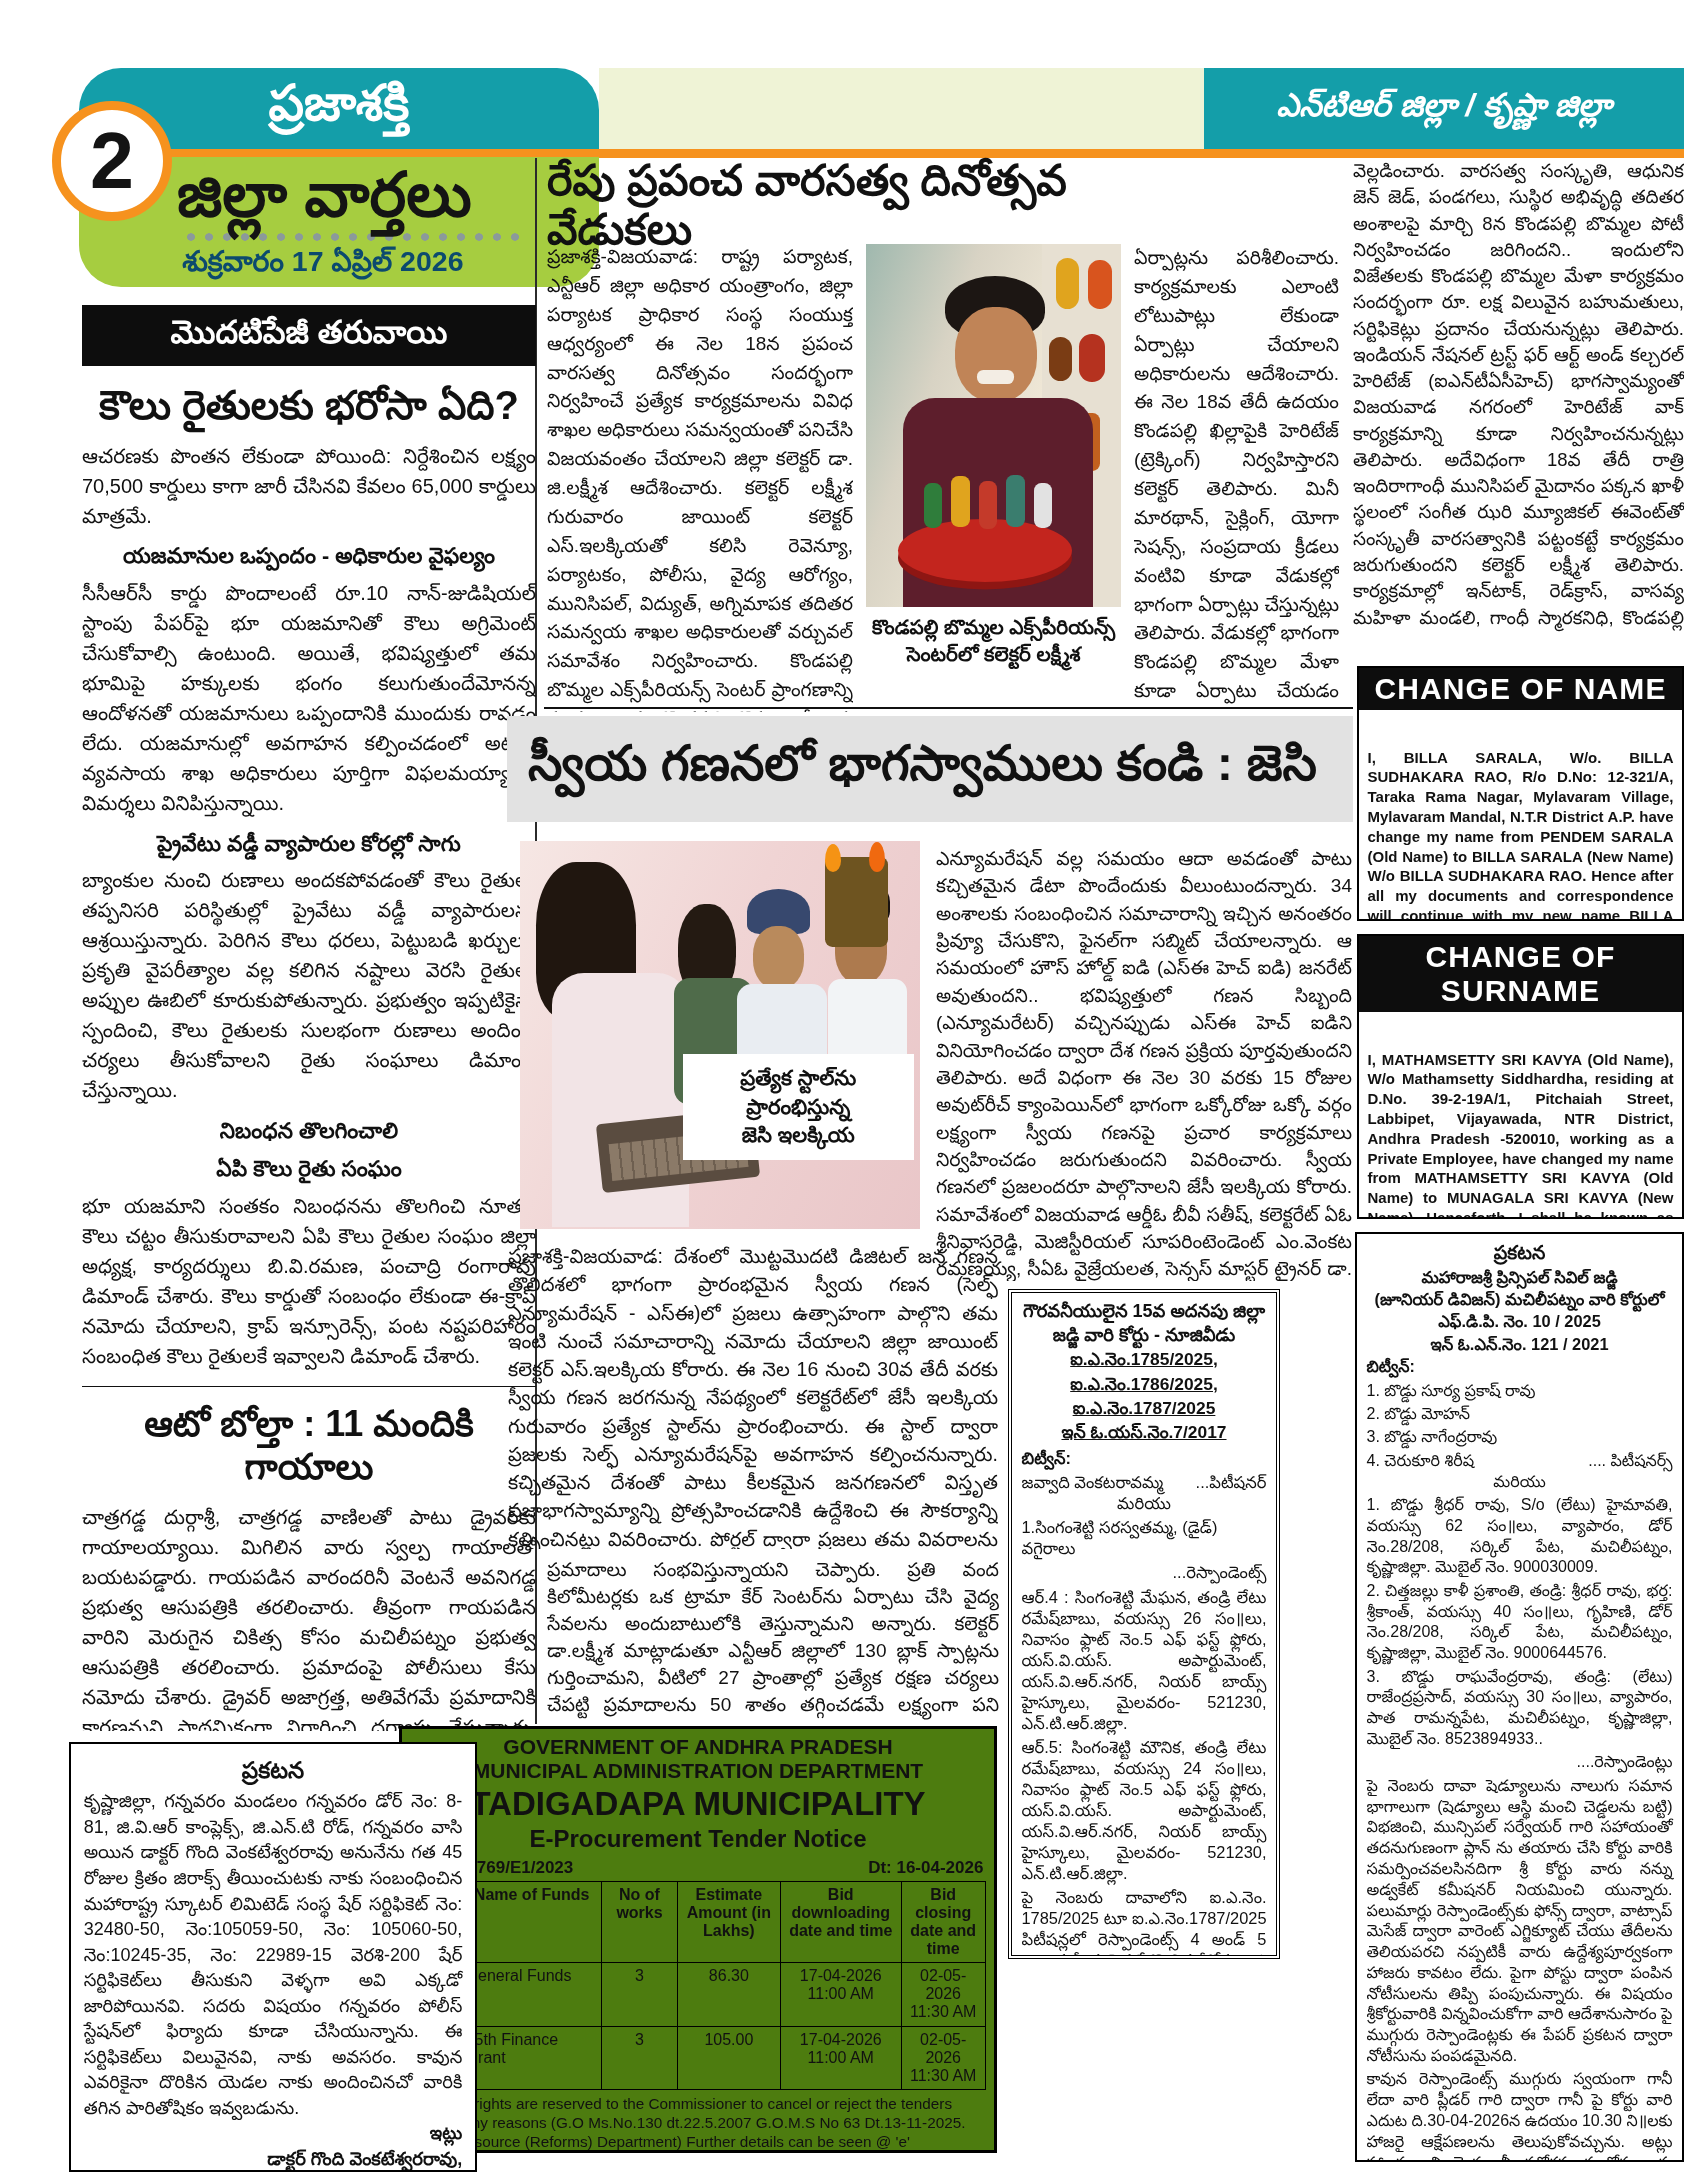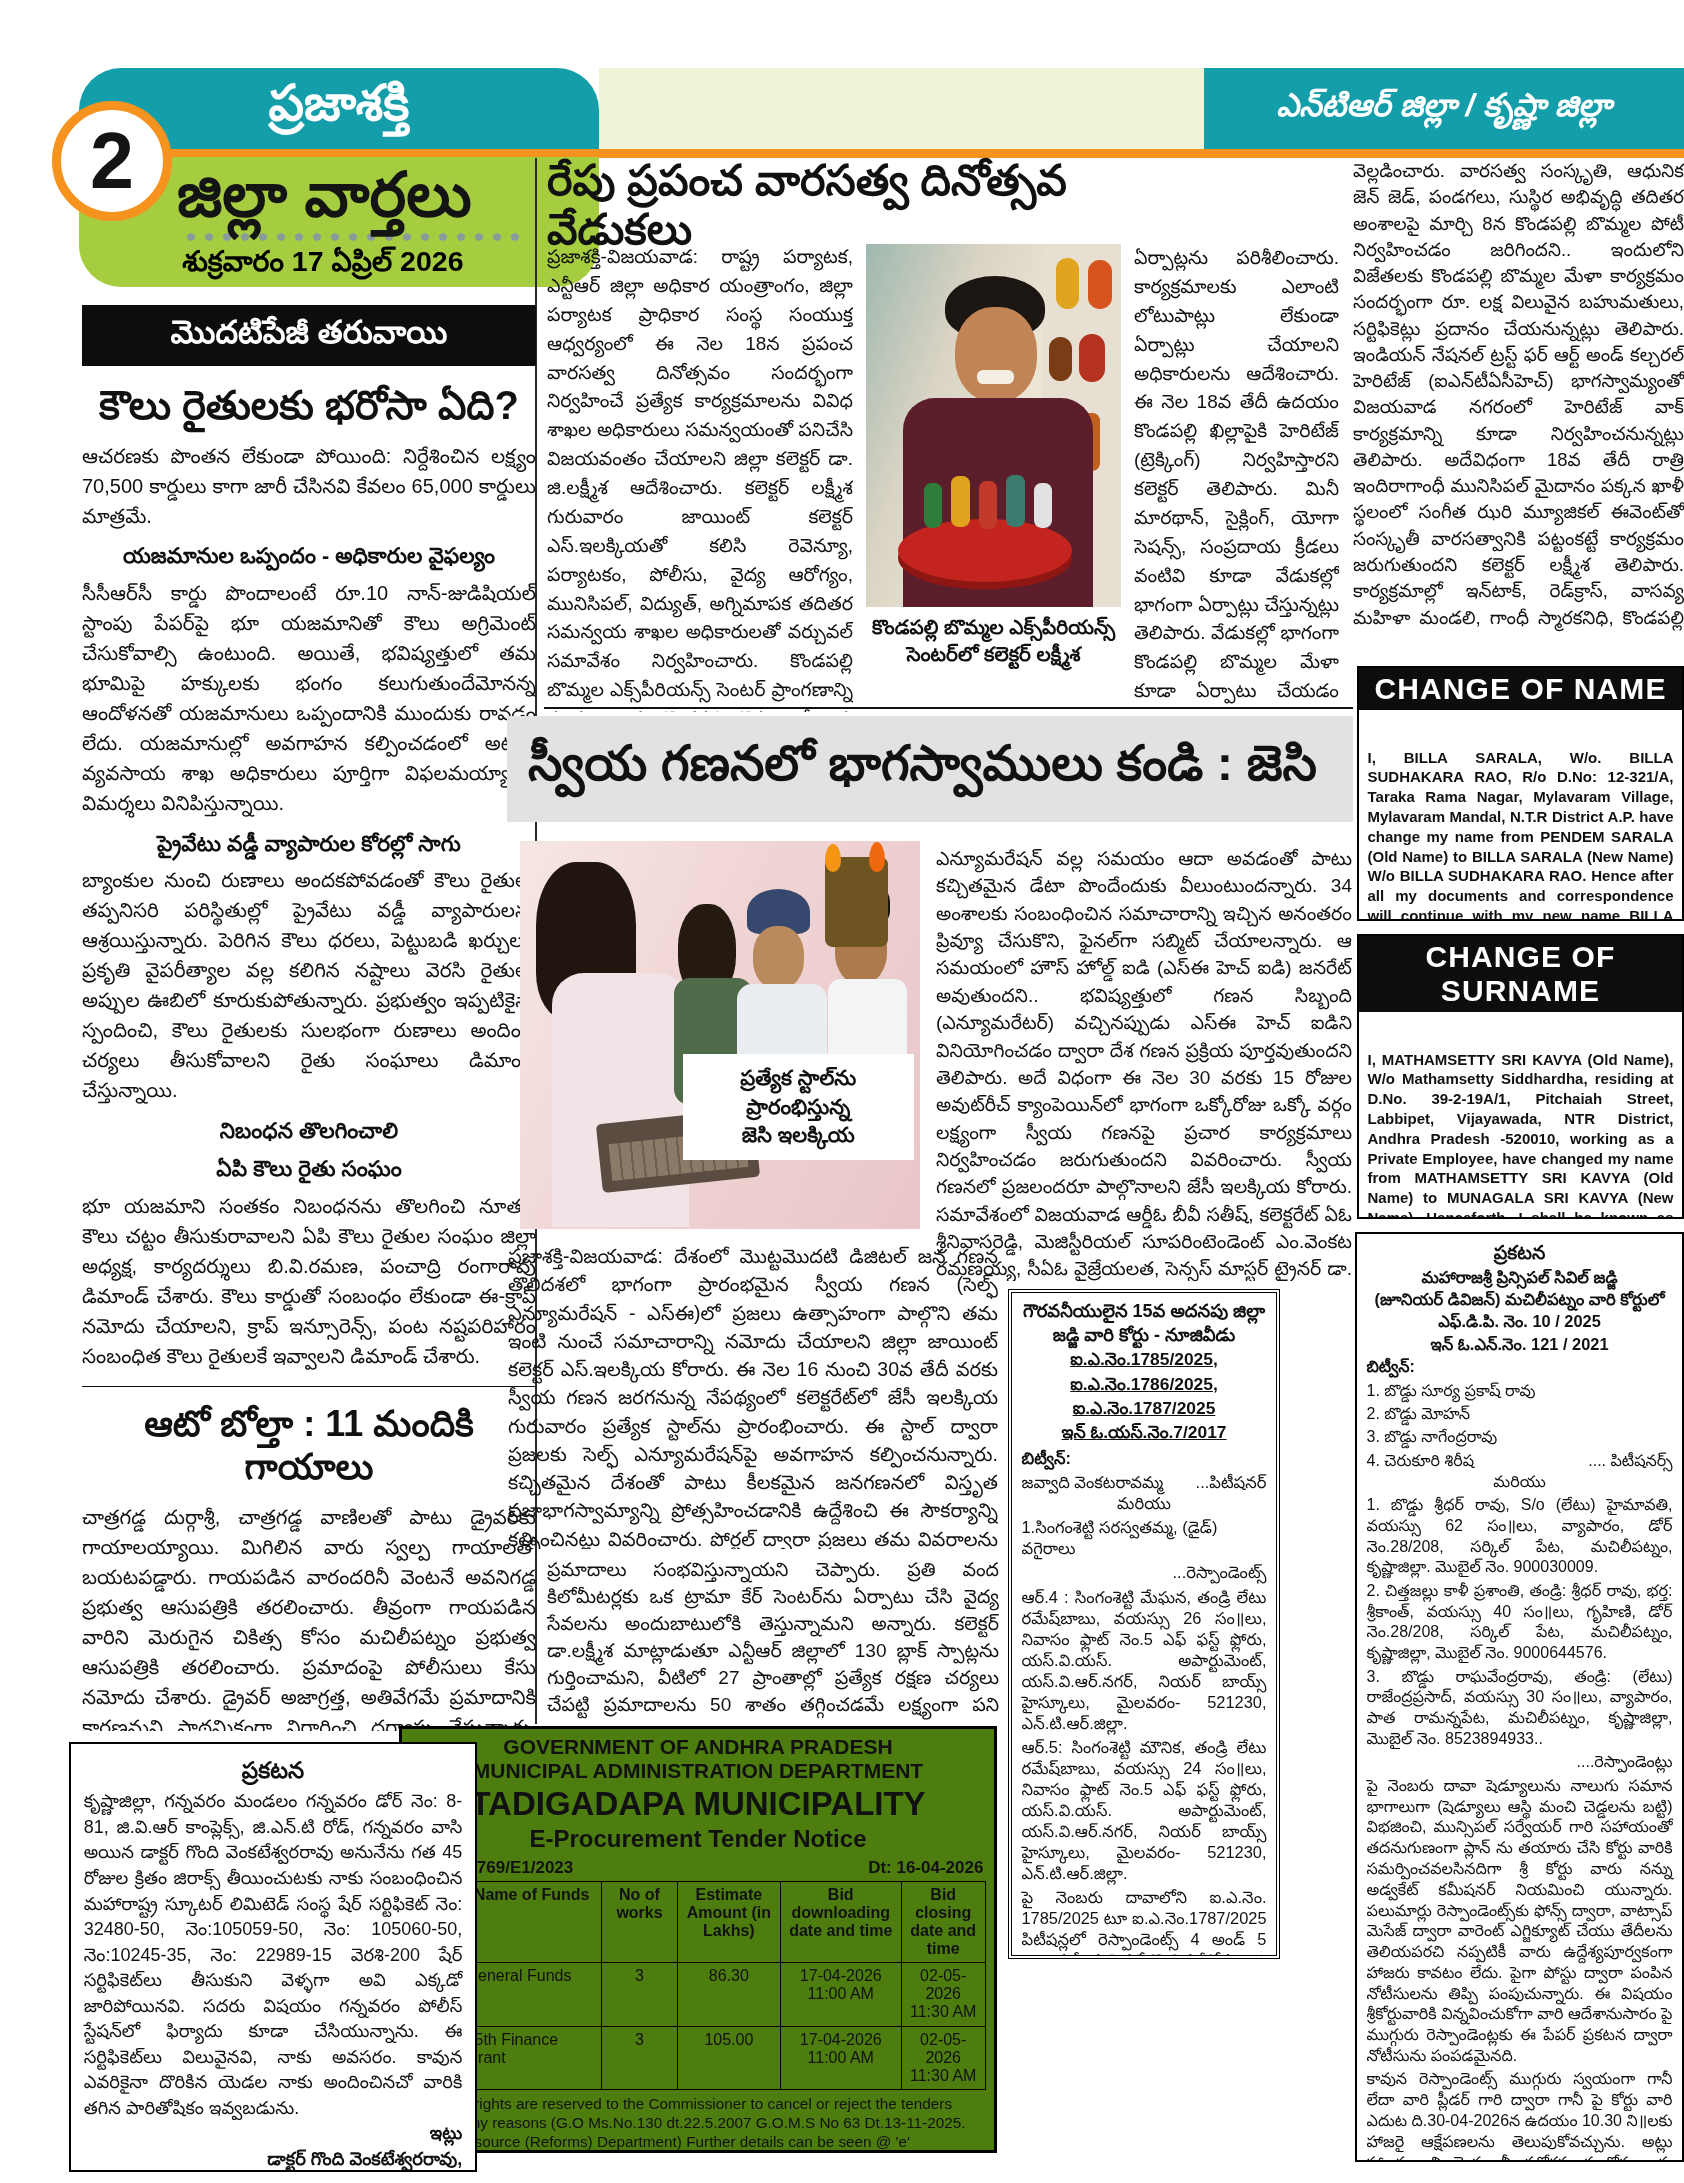--- a/index.html
+++ b/index.html
@@ -14,21 +14,21 @@
   
   #mh-teal{left:79px;top:68px;width:520px;height:81px;background:#149ea9;border-radius:42px 42px 0 0;
            display:flex;align-items:center;justify-content:center;}
   #mh-teal .t{color:#fff;font-size:50px;font-weight:bold;}
   #mh-orange{left:79px;top:149px;width:1605px;height:8.5px;background:#f6921e;}
   #mh-green{left:79px;top:157px;width:520px;height:130px;background:#a6cd40;border-radius:0 0 42px 42px;
             padding-left:98px;box-sizing:border-box;}
   #mh-green .t1{font-size:62px;font-weight:bold;color:#141414;line-height:1.1;margin-top:4.2px;}
   #mh-dots{width:338px;height:8.5px;margin:3.2px 0 4.2px 5.3px;
            background-image:radial-gradient(circle,#8b9a9a 3.7px,transparent 4.2px);background-size:18px 8.5px;background-repeat:repeat-x;}
-  #mh-green .t2{font-size:28.5px;font-weight:bold;color:#000000;margin-left:5.3px;}
+  #mh-green .t2{font-size:28.5px;font-weight:bold;color:#0c4a6e;margin-left:5.3px;}
   #mh-circle{left:52px;top:101px;width:120px;height:120px;background:#fff;border:9.5px solid #f6921e;border-radius:50%;
              box-sizing:border-box;display:flex;align-items:center;justify-content:center;}
   #mh-circle .t{font-size:79px;font-weight:bold;color:#141414;}
   #mh-cream{left:599px;top:68px;width:1085px;height:81px;background:#eff3d6;}
   #mh-edition{left:1204px;top:68px;width:480px;height:81px;background:#149ea9;display:flex;align-items:center;justify-content:center;}
   #mh-edition .t{color:#fff;font-size:32px;font-weight:bold;font-style:italic;}
 
   
   .vline{background:#2b2b2b;width:1.6px;}
   #sep-left{left:535px;top:158px;height:1566px;}

